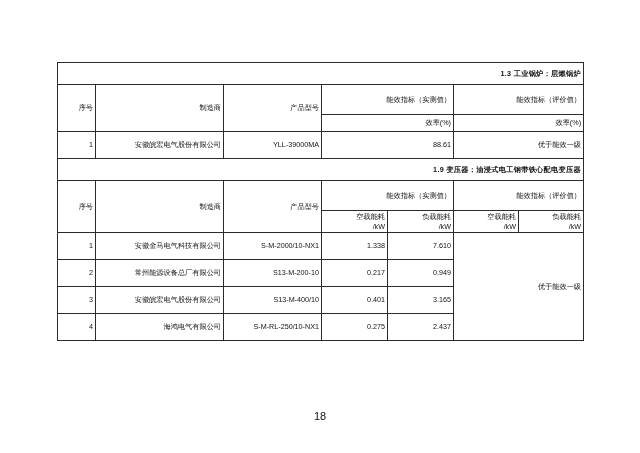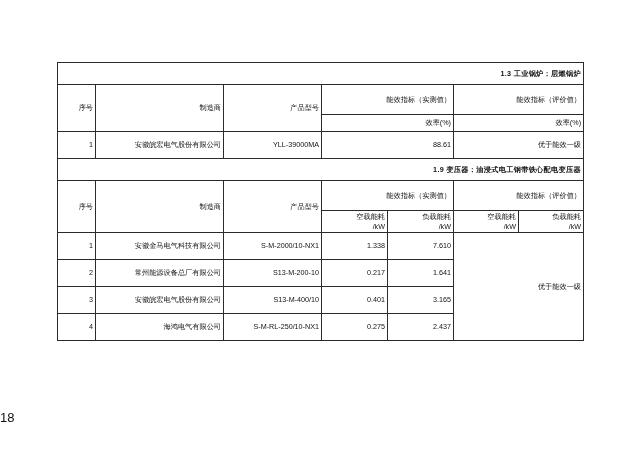--- a/index.html
+++ b/index.html
@@ -62,22 +62,22 @@
     line-height: 1.45;
   }
   .merged-eval {
     font-size: 7.2px;
   }
   .page-number {
     position: absolute;
     left: 0;
     right: 0;
     top: 410px;
-    text-align: left;
-    font-size: 13px;
+    text-align: center;
+    font-size: 11px;
     color: #111111;
   }
 </style>
 </head>
 <body>
 
 <div class="page">
 
   <table class="doc-table">
     <colgroup>
@@ -151,21 +151,21 @@
         <td>S-M-2000/10-NX1</td>
         <td>1.338</td>
         <td>7.610</td>
         <td class="merged-eval" colspan="2" rowspan="4">优于能效一级</td>
       </tr>
       <tr class="row-h">
         <td>2</td>
         <td>常州能源设备总厂有限公司</td>
         <td>S13-M-200-10</td>
         <td>0.217</td>
-        <td>1.641</td>
+        <td>0.949</td>
       </tr>
       <tr class="row-h">
         <td>3</td>
         <td>安徽皖宏电气股份有限公司</td>
         <td>S13-M-400/10</td>
         <td>0.401</td>
         <td>3.165</td>
       </tr>
       <tr class="row-h">
         <td>4</td>

